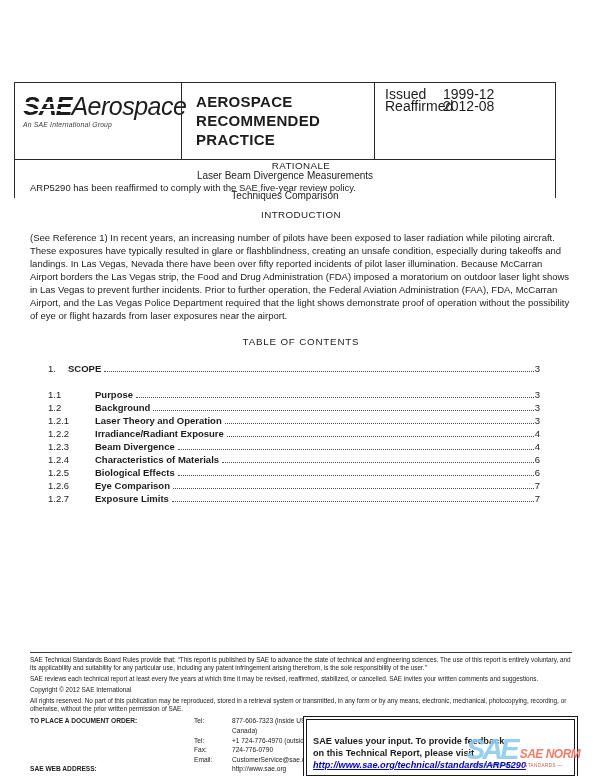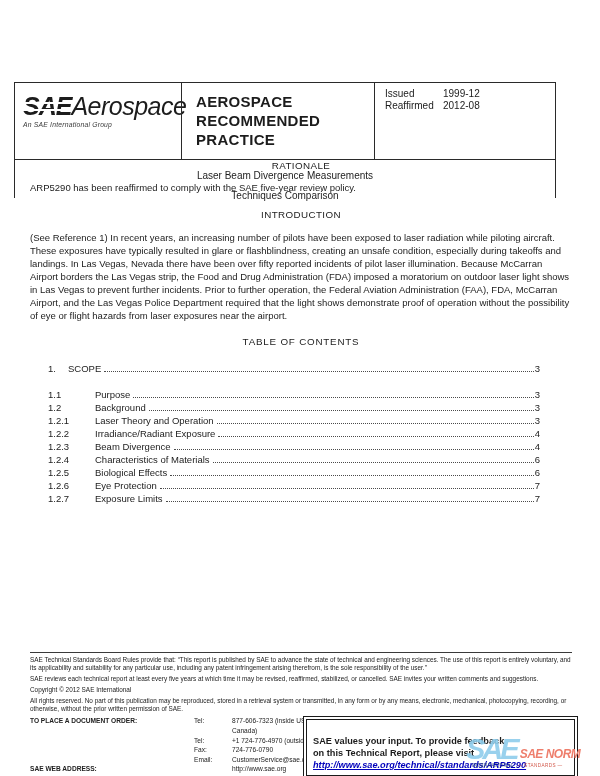--- a/index.html
+++ b/index.html
@@ -29,42 +29,42 @@
   .cell-doctype {
     border-left:1px solid #2a2a2a; border-right:1px solid #2a2a2a;
     padding:9px 0 0 14px; font-weight:700; font-size:15px; line-height:19px;
     white-space:pre-line; letter-spacing:0.3px;
   }
   .cell-code { display:flex; flex-direction:column; }
   .code-top { flex:0 0 41px; padding:13px 0 0 10px; border-bottom:1px solid #2a2a2a; box-sizing:border-box; white-space:nowrap; }
   .mini-sae { font-size:12px; }
   .mini-sae::before, .mini-sae::after { height:1px; }
   .code-num { font-weight:700; font-size:12px; margin-left:7px; letter-spacing:0.4px; }
-  .code-dates { padding:5px 0 0 10px; font-size:10px; line-height:12px; }
+  .code-dates { padding:5px 0 0 10px; font-size:14px; line-height:12px; }
   .date-row { display:grid; grid-template-columns:58px auto; }
   .hdr-title {
     border-left:1px solid #2a2a2a; border-right:1px solid #2a2a2a;
     height:38px; box-sizing:border-box; text-align:center;
     font-size:10px; line-height:20px; padding-top:6px; white-space:pre-line;
   }
   
   .body { position:absolute; left:30px; top:146px; width:542px; font-size:9.5px; line-height:13px; }
   .heading { text-align:center; font-size:9.8px; letter-spacing:0.4px; }
   .h-rationale { margin-top:13px; }
   .p-rationale { margin-top:9px; }
   .h-intro { margin-top:14px; }
   .p-intro { margin-top:10px; text-align:left; }
   .h-toc { margin-top:13px; letter-spacing:0.8px; }
   
   .toc { margin:14px 32px 0 18px; }
   .toc-row { display:flex; align-items:baseline; height:13px; }
   .toc-row.first { margin-bottom:13px; }
   .toc-num { width:47px; flex:0 0 auto; }
   .toc-row.first .toc-num { width:20px; }
-  .toc-title { flex:0 0 auto; padding-right:2px; }
+  .toc-title { flex:0 0 auto; padding-right:2px;font-weight:bold; }
   .toc-dots { flex:1 1 auto; border-bottom:1.6px dotted #4a4a4a; margin:0 1px 2px 1px; }
   .toc-page { flex:0 0 auto; }
   
   .footer {
     position:absolute; left:30px; top:652px; width:542px;
     border-top:1px solid #3a3a3a; padding-top:3px;
     font-size:6.4px; line-height:7.9px; color:#222;
   }
   .legal { margin-bottom:3px; }
   .order { margin-top:4px; display:grid; grid-template-columns:162px 36px auto; column-gap:2px; font-size:6.6px; line-height:9.6px; width:300px; }
@@ -169,21 +169,21 @@
           <span class="toc-page">6</span>
       </div>
       <div class="toc-row">
         <span class="toc-num">1.2.5</span>
           <span class="toc-title">Biological Effects</span>
           <span class="toc-dots"></span>
           <span class="toc-page">6</span>
       </div>
       <div class="toc-row">
         <span class="toc-num">1.2.6</span>
-          <span class="toc-title">Eye Protection</span>
+          <span class="toc-title">Eye Comparison</span>
           <span class="toc-dots"></span>
           <span class="toc-page">7</span>
       </div>
       <div class="toc-row">
         <span class="toc-num">1.2.7</span>
           <span class="toc-title">Exposure Limits</span>
           <span class="toc-dots"></span>
           <span class="toc-page">7</span>
       </div>
     </div>

